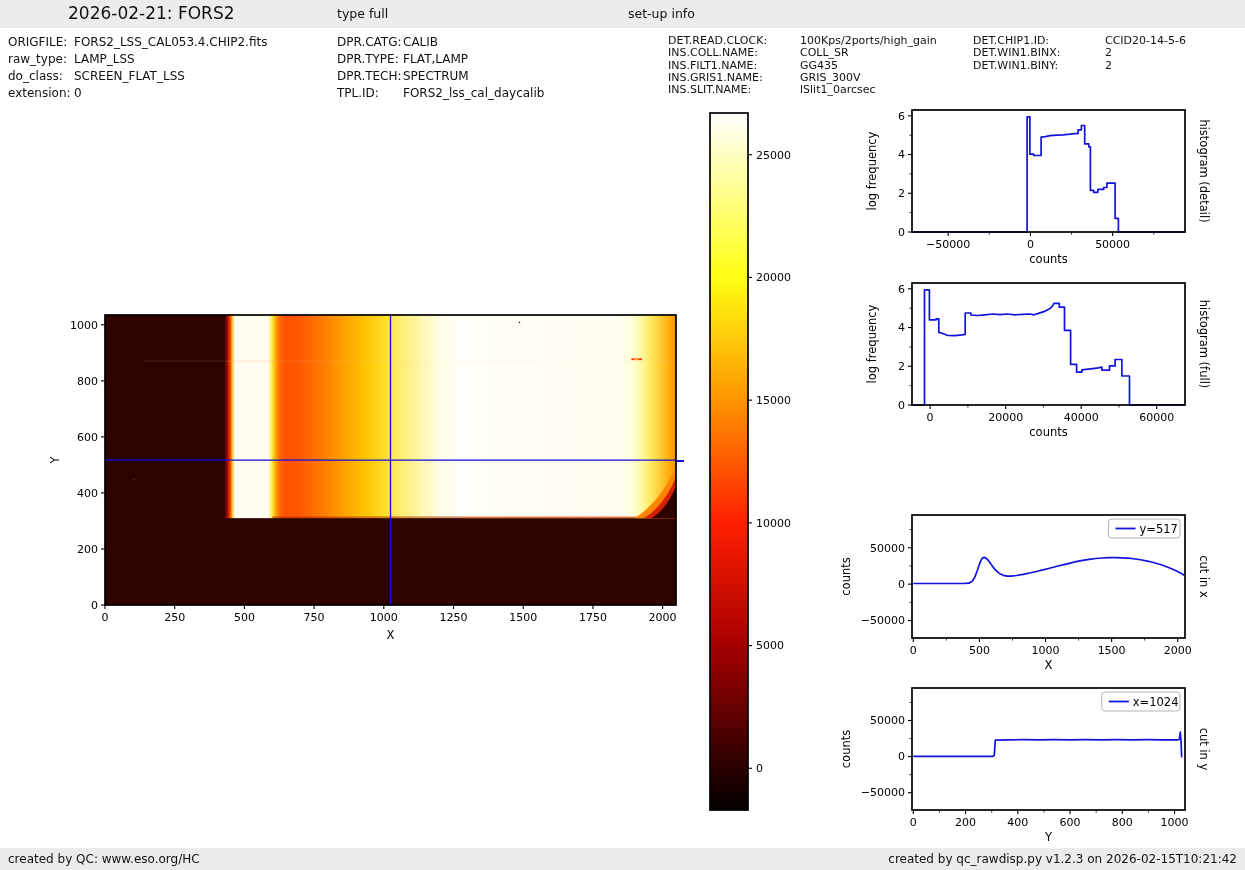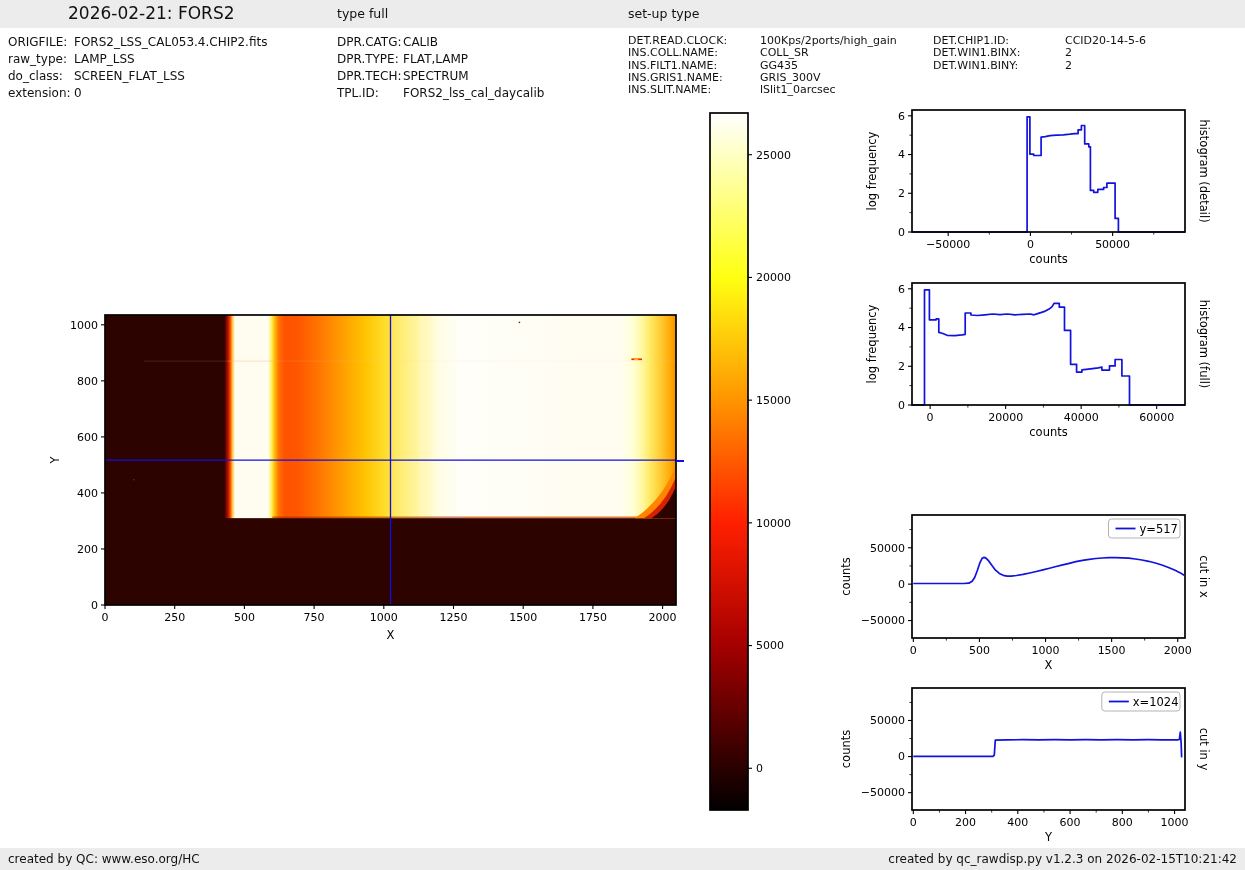--- a/index.html
+++ b/index.html
@@ -8,21 +8,21 @@
   .topbar{position:absolute;left:0;top:0;width:1245px;height:28px;background:#ececec;}
   .title{position:absolute;left:24px;top:3px;font-size:17px;color:#111;margin-left:44px;}
   .sechdr{position:absolute;top:6px;font-size:12.5px;color:#111;}
   #hdr-type{left:337px;} #hdr-setup{left:628px;}
   .metaBlk{position:absolute;font-size:12px;line-height:17px;}
   #blk-file{left:8px;top:34px;} #blk-type{left:337px;top:34px;}
   .metaBlk .lab{display:inline-block;vertical-align:top;}
   #blk-file .lab{width:66px;} #blk-type .lab{width:66px;}
   .setupBlk{position:absolute;font-size:11px;line-height:12.3px;}
   #blk-setup1{left:628px;top:35px;} #blk-setup2{left:933px;top:35px;}
-  .setupBlk .lab{display:inline-block;width:132px;vertical-align:top;}
+  .setupBlk .lab{display:inline-block;width:132px;vertical-align:top;margin-left:40px;}
   .chartbox{position:absolute;}
   #plot-main{left:105px;top:315px;width:571px;height:290px;}
   #colorbar-box{left:710px;top:113px;width:38px;height:697px;}
   #plot-hist-detail{left:912px;top:110px;width:273px;height:122px;}
   #plot-hist-full{left:912px;top:283px;width:273px;height:122px;}
   #plot-cut-x{left:912px;top:515px;width:273px;height:123px;}
   #plot-cut-y{left:912px;top:688px;width:273px;height:122px;}
   .chartbox svg{position:absolute;left:0;top:0;}
   #connector{position:absolute;left:676px;top:460px;width:8px;height:2px;background:#0f0fe0;}
   .footbar{position:absolute;left:0;top:848px;width:1245px;height:22px;background:#ececec;
@@ -30,21 +30,21 @@
            padding:0 8px;box-sizing:border-box;}
 </style>
 </head>
 <body>
 
 <div id="page">
 
   <div class="topbar">
     <div class="title">2026-02-21: FORS2</div>
     <div class="sechdr" id="hdr-type">type full</div>
-    <div class="sechdr" id="hdr-setup">set-up type</div>
+    <div class="sechdr" id="hdr-setup">set-up info</div>
   </div>
 
   <div class="metaBlk" id="blk-file">
     <div><span class="lab">ORIGFILE:</span><span>FORS2_LSS_CAL053.4.CHIP2.fits</span></div>
     <div><span class="lab">raw_type:</span><span>LAMP_LSS</span></div>
     <div><span class="lab">do_class:</span><span>SCREEN_FLAT_LSS</span></div>
     <div><span class="lab">extension:</span><span>0</span></div>
   </div>
 
   <div class="metaBlk" id="blk-type">

